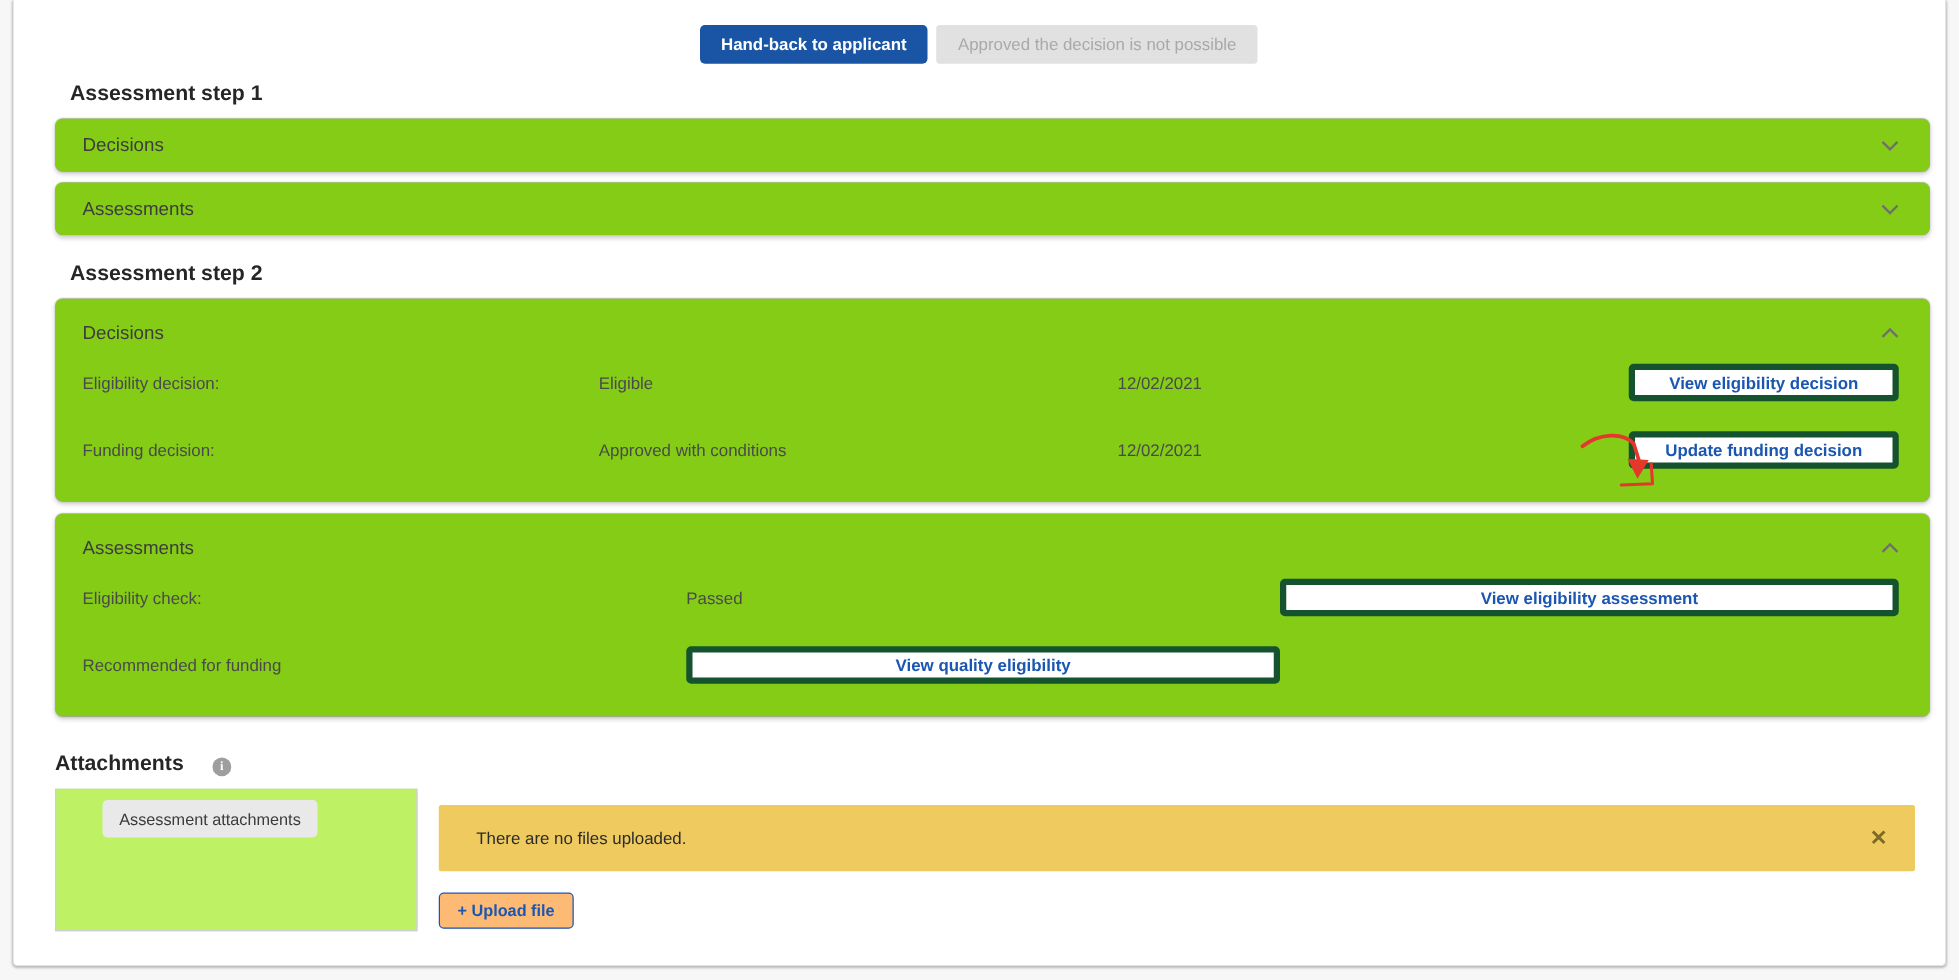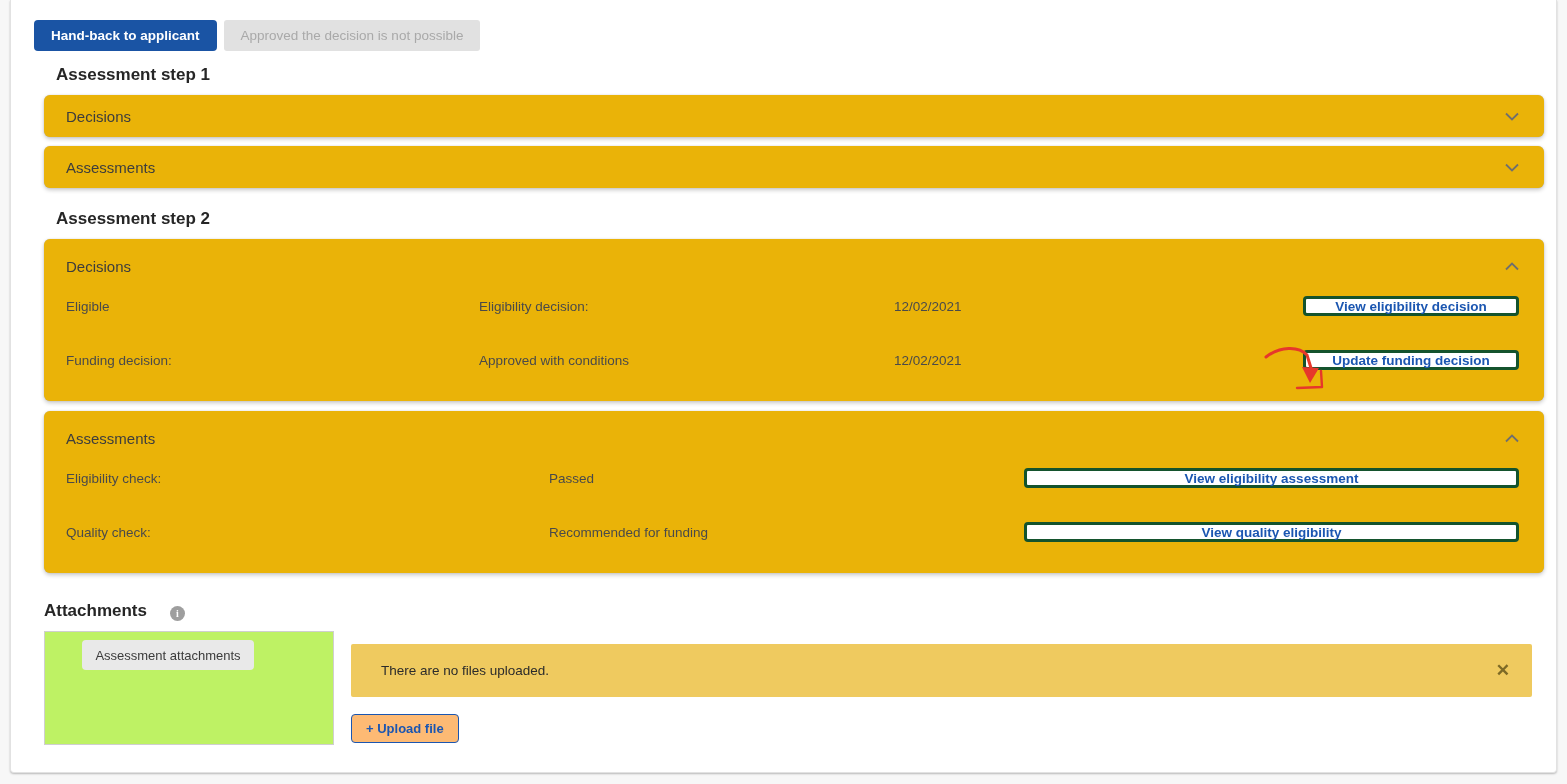--- a/index.html
+++ b/index.html
@@ -16,21 +16,21 @@
     width: 1547px;
     height: 773px;
     background: #ffffff;
     border: 1px solid #e2e2e2;
     border-top: none;
     border-radius: 0 0 4px 4px;
     box-shadow: 0 1px 2px rgba(0,0,0,0.25);
     padding: 20px 24px 0 23px;
   }
   
-  .actions-row { display: flex; align-items: center; gap: 7px; }
+  .actions-row { display: flex; align-items: center; gap: 7px; justify-content: center; }
   .btn-primary {
     height: 31px;
     padding: 0 17px;
     background: #1a54a4;
     color: #ffffff;
     font-weight: 700;
     font-size: 13.5px;
     border: none;
     border-radius: 4px;
     cursor: pointer;
@@ -51,21 +51,21 @@
     margin: 14px 0 10px 22px;
     font-size: 17px;
     font-weight: 700;
     color: #262626;
   }
   
   .panel {
     position: relative;
     margin-left: 10px;
     width: 1500px;
-    background: #eab308;
+    background: #84cc16;
     border-radius: 6px;
     box-shadow: 0 0 1px rgba(0,0,0,0.25), 0 2px 4px rgba(0,0,0,0.22);
     margin-bottom: 9px;
     justify-content: space-between;
   }
   .panel-collapsed {
     height: 42px;
     display: flex;
     align-items: center;
     padding: 0 25px 0 22px;
@@ -86,24 +86,24 @@
     height: 54px;
   }
   .a-row {
     display: grid;
     grid-template-columns: 483px 1fr 495px;
     align-items: center;
     height: 54px;
   }
   .cell-text { font-size: 13.5px; color: #4a4a4a; }
   .btn-outline {
-    height: 20px;
+    height: 30px;
     width: 100%;
     background: #ffffff;
-    border: 3px solid #14532d;
+    border: 5px solid #14532d;
     border-radius: 4px;
     color: #1b56b1;
     font-size: 13.5px;
     font-weight: 700;
     cursor: pointer;
     font-family: inherit;
   }
   
   .attachments-heading {
     margin: 28px 0 10px 10px;
@@ -230,22 +230,22 @@
       <button class="chev-btn">
         <span>
           <svg width="14" height="9" viewBox="0 0 14 9">
               <polyline points="1,7.5 7,1.5 13,7.5" fill="none" stroke="#6f6f6f" stroke-width="1.8"></polyline>
             </svg>
         </span>
       </button>
     </div>
 
     <div class="d-row">
+      <span class="cell-text">Eligibility decision:</span>
       <span class="cell-text">Eligible</span>
-      <span class="cell-text">Eligibility decision:</span>
       <span class="cell-text">12/02/2021</span>
       <button class="btn-outline">View eligibility decision</button>
     </div>
 
     <div class="d-row">
       <span class="cell-text">Funding decision:</span>
       <span class="cell-text">Approved with conditions</span>
       <span class="cell-text">12/02/2021</span>
       <button class="btn-outline">Update funding decision</button>
     </div>
@@ -263,21 +263,20 @@
       </button>
     </div>
 
     <div class="a-row">
       <span class="cell-text">Eligibility check:</span>
       <span class="cell-text">Passed</span>
       <button class="btn-outline">View eligibility assessment</button>
     </div>
 
     <div class="a-row">
-      <span class="cell-text">Quality check:</span>
       <span class="cell-text">Recommended for funding</span>
       <button class="btn-outline">View quality eligibility</button>
     </div>
   </div>
 
   <div class="attachments-heading">
     <span>Attachments</span>
     <span class="info-icon">i</span>
   </div>
 

